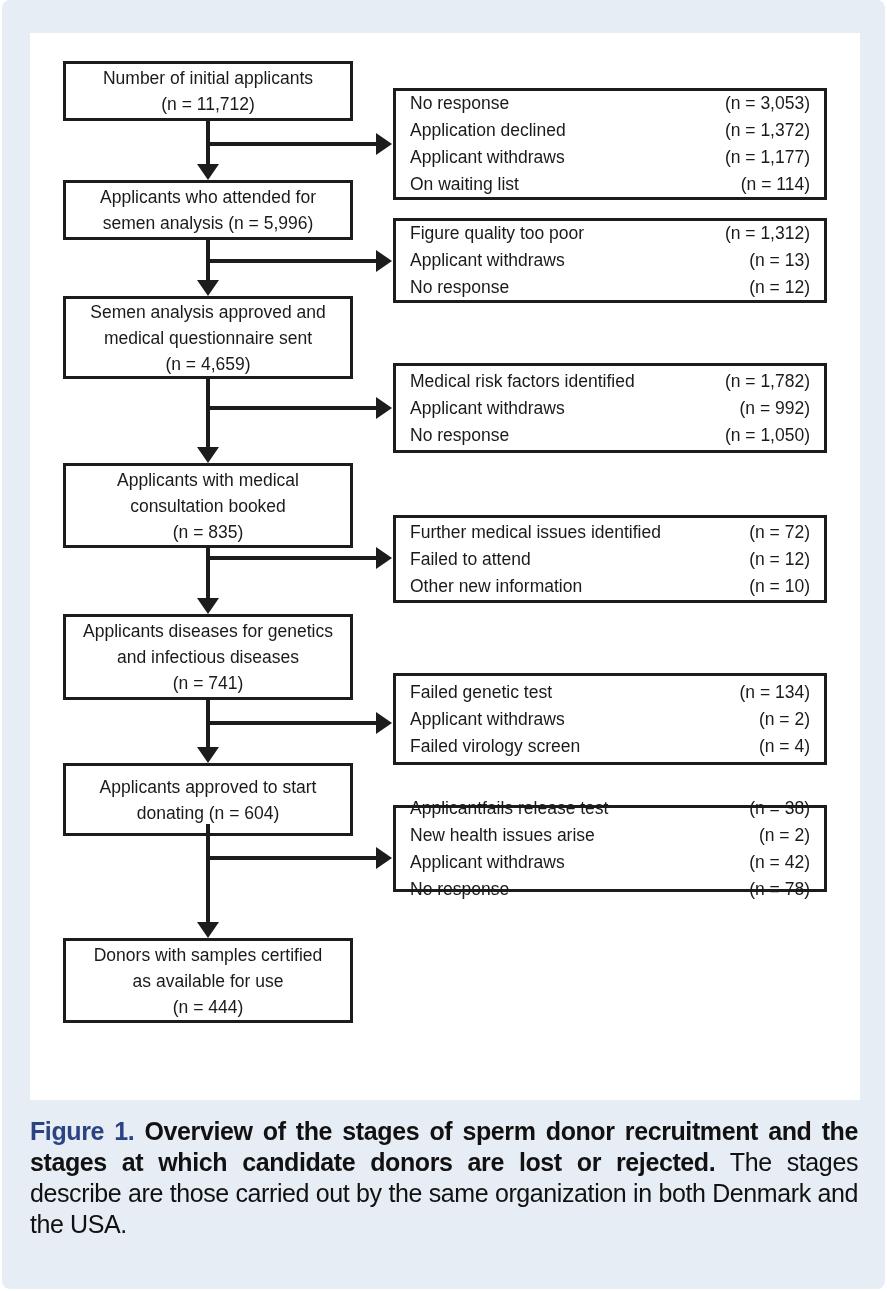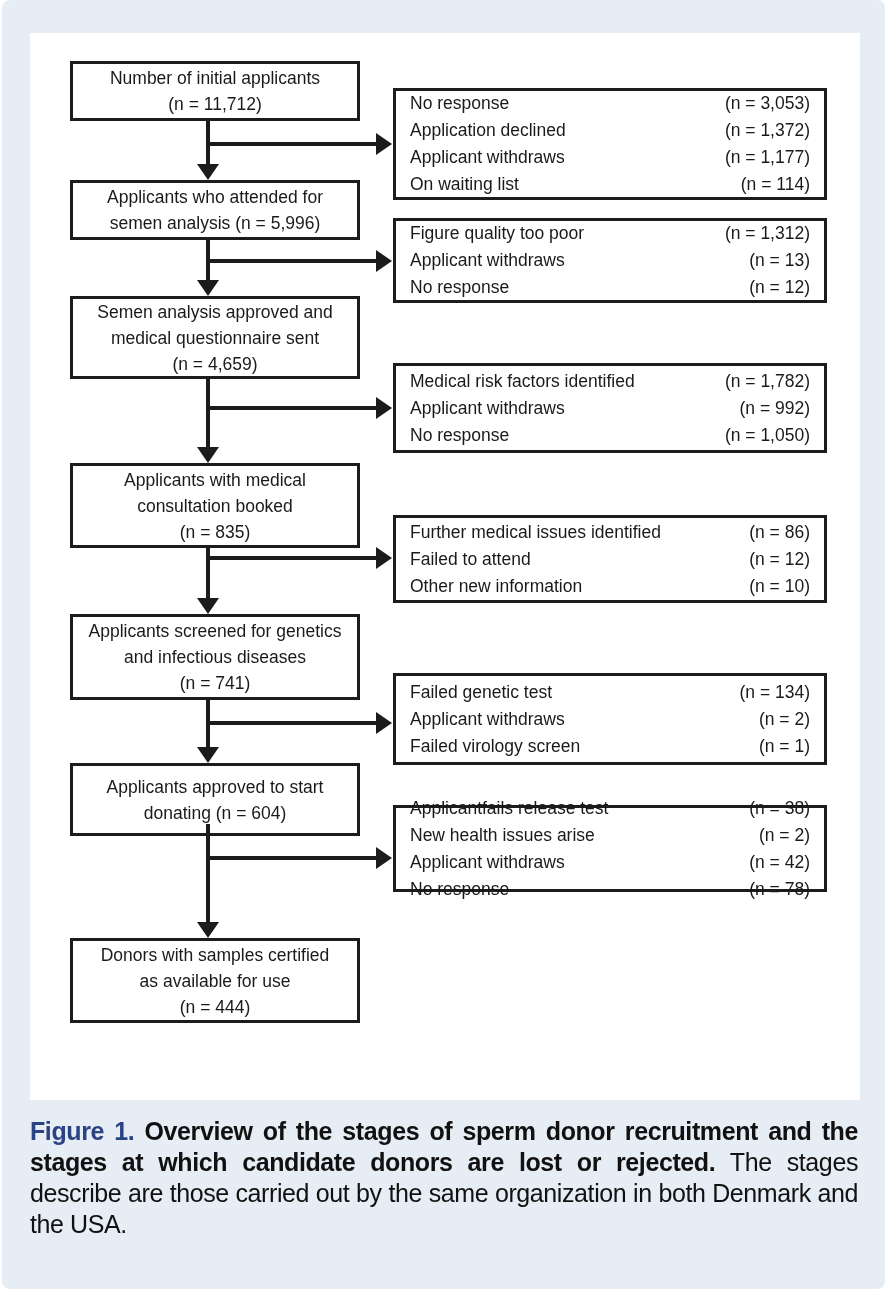--- a/index.html
+++ b/index.html
@@ -25,21 +25,20 @@
   
   .mbox {
     position: absolute; left: 33px; width: 290px;
     border: 3px solid #1c1c1c;
     background: #ffffff;
     box-sizing: border-box;
     display: flex; flex-direction: column;
     justify-content: center; align-items: center;
     font-size: 17.5px; line-height: 26px; color: #1a1a1a;
     text-align: center;
-    margin-left: 7px;
   }
   
   .sbox {
     position: absolute; left: 363px; width: 434px;
     border: 3px solid #1c1c1c;
     background: #ffffff;
     box-sizing: border-box;
     display: flex; flex-direction: column;
     justify-content: center;
     font-size: 17.5px; line-height: 27px; color: #1a1a1a;
@@ -91,21 +90,21 @@
       <div>Semen analysis approved and</div>
       <div>medical questionnaire sent</div>
       <div>(n = 4,659)</div>
     </div>
     <div class="mbox" style="top:430px;height:85px;">
       <div>Applicants with medical</div>
       <div>consultation booked</div>
       <div>(n = 835)</div>
     </div>
     <div class="mbox" style="top:581px;height:86px;">
-      <div>Applicants screened for genetics</div>
+      <div>Applicants diseases for genetics</div>
       <div>and infectious diseases</div>
       <div>(n = 741)</div>
     </div>
     <div class="mbox" style="top:730px;height:73px;">
       <div>Applicants approved to start</div>
       <div>donating (n = 604)</div>
     </div>
     <div class="mbox" style="top:905px;height:85px;">
       <div>Donors with samples certified</div>
       <div>as available for use</div>
@@ -157,21 +156,21 @@
       </div>
       <div class="srow">
         <span>No response</span>
         <span class="cnt">(n = 1,050)</span>
       </div>
     </div>
 
     <div class="sbox" style="top:482px;height:88px;">
       <div class="srow">
         <span>Further medical issues identified</span>
-        <span class="cnt">(n = 86)</span>
+        <span class="cnt">(n = 72)</span>
       </div>
       <div class="srow">
         <span>Failed to attend</span>
         <span class="cnt">(n = 12)</span>
       </div>
       <div class="srow">
         <span>Other new information</span>
         <span class="cnt">(n = 10)</span>
       </div>
     </div>
@@ -180,21 +179,21 @@
       <div class="srow">
         <span>Failed genetic test</span>
         <span class="cnt">(n = 134)</span>
       </div>
       <div class="srow">
         <span>Applicant withdraws</span>
         <span class="cnt">(n = 2)</span>
       </div>
       <div class="srow">
         <span>Failed virology screen</span>
-        <span class="cnt">(n = 1)</span>
+        <span class="cnt">(n = 4)</span>
       </div>
     </div>
 
     <div class="sbox" style="top:772px;height:87px;">
       <div class="srow">
         <span>Applicantfails release test</span>
         <span class="cnt">(n = 38)</span>
       </div>
       <div class="srow">
         <span>New health issues arise</span>

